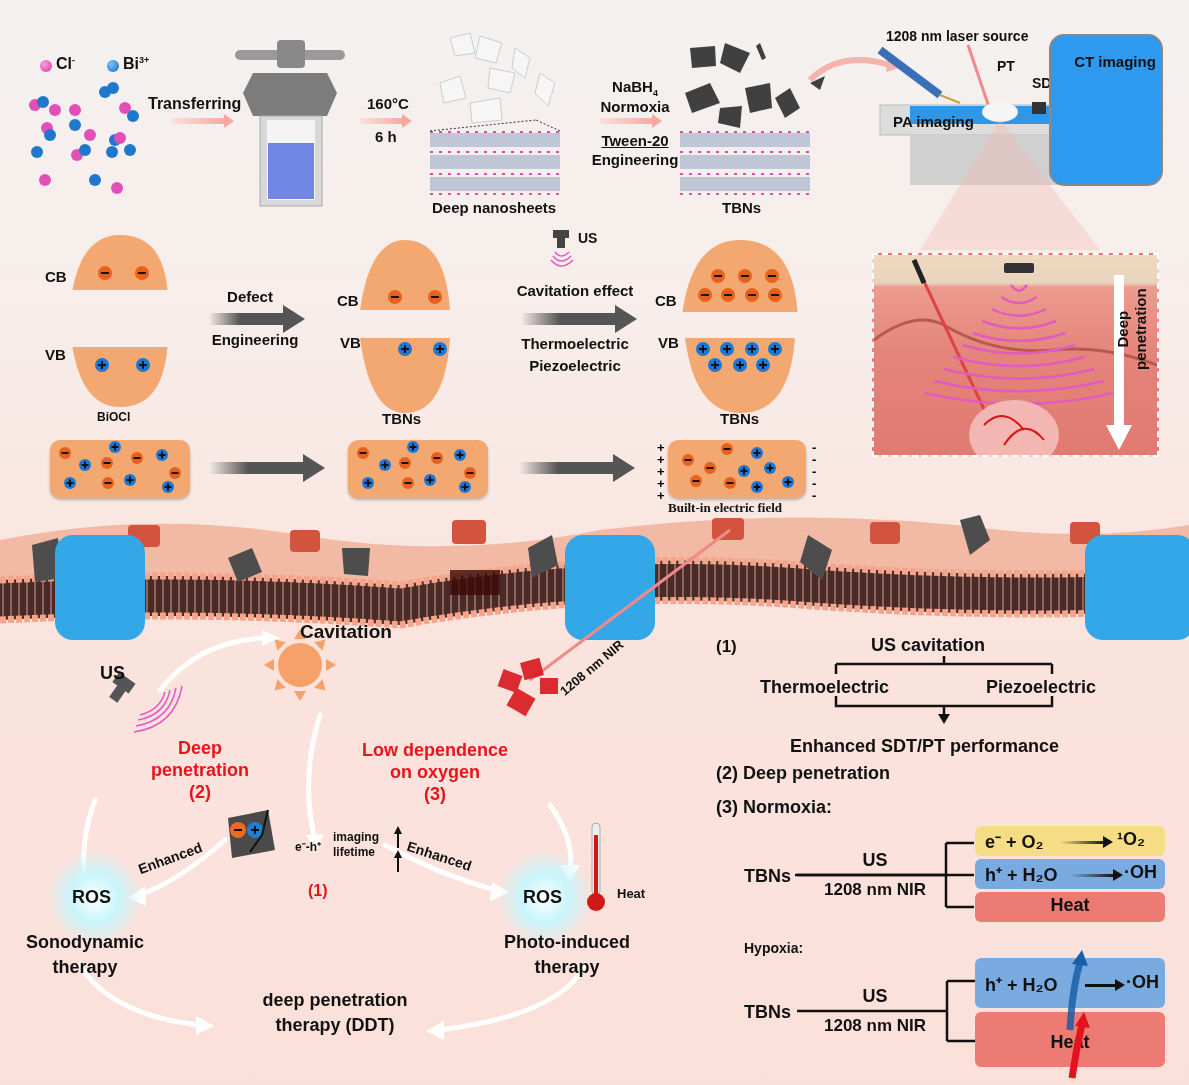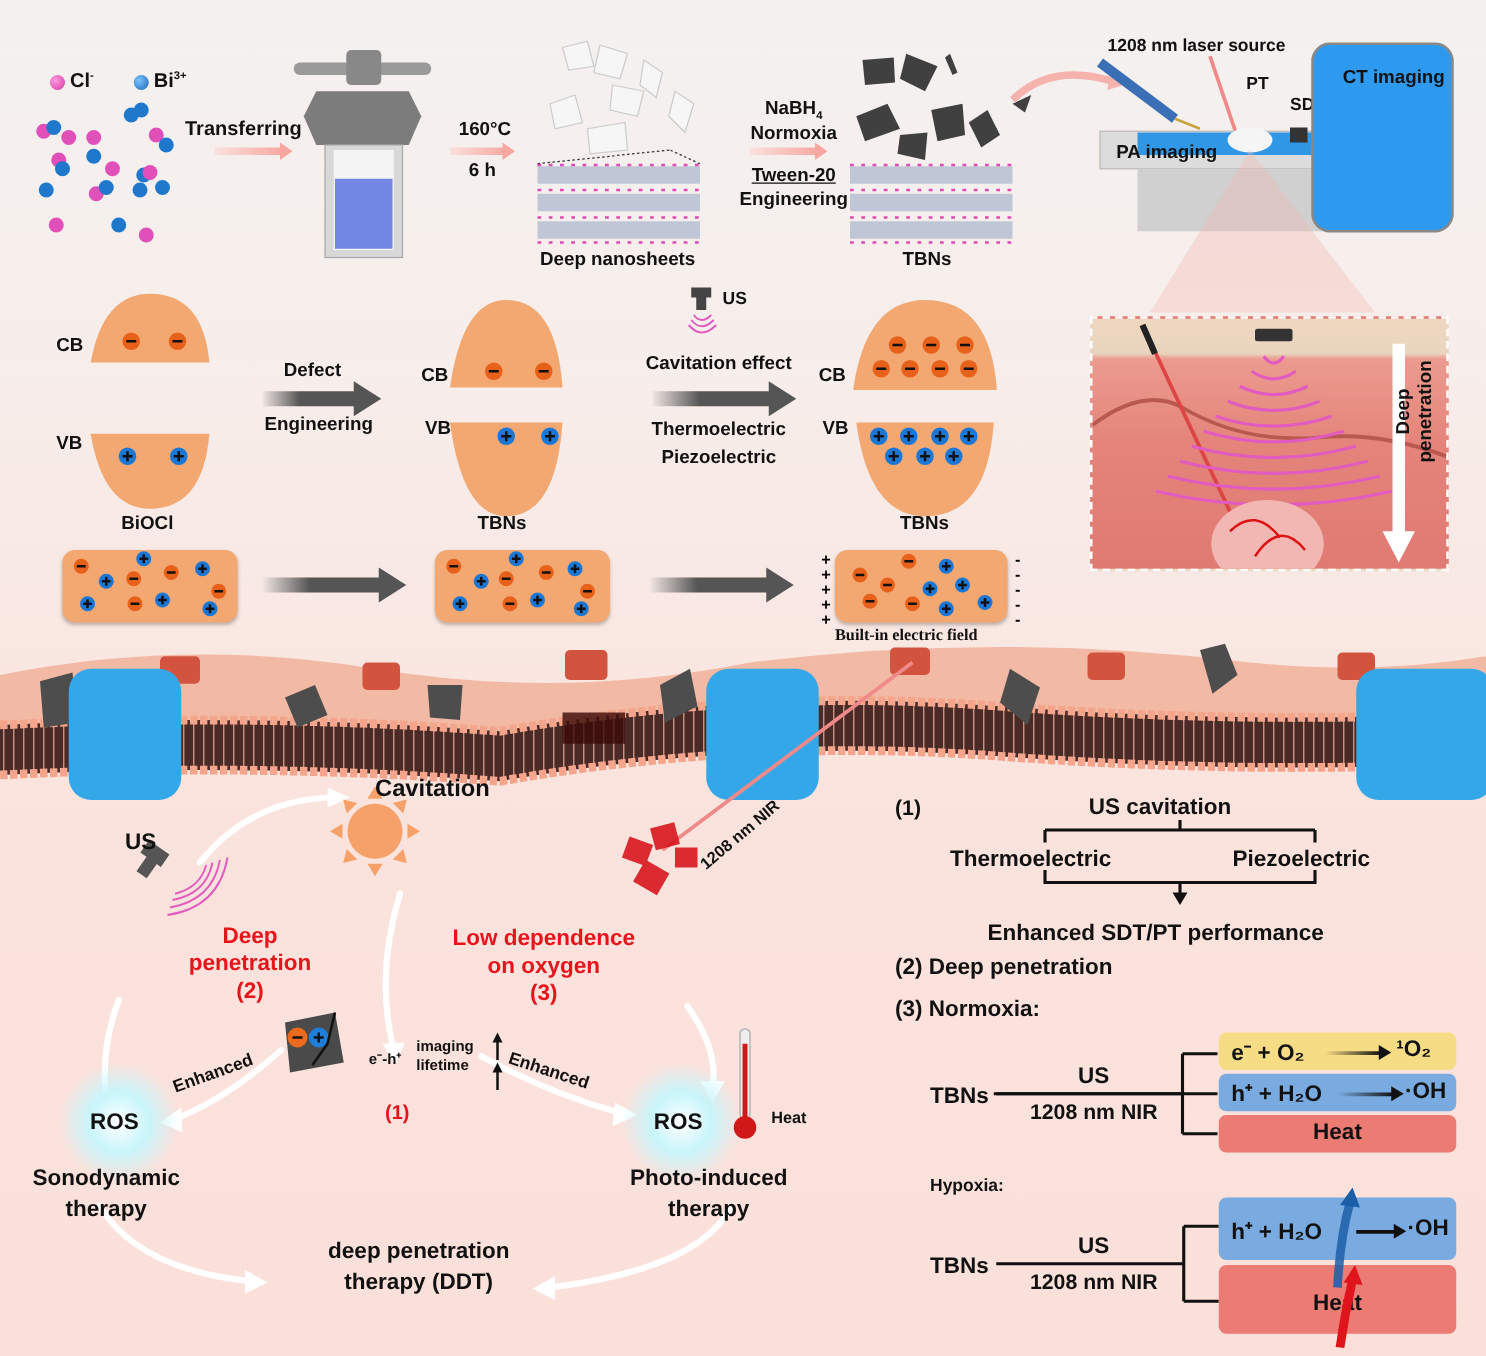--- a/index.html
+++ b/index.html
@@ -241,21 +241,21 @@
       <circle cx="740" cy="140" r="7" fill="#1a77d6"></circle>
       <rect x="736" y="139" width="8" height="2" fill="#111"></rect>
       <rect x="739" y="136" width="2" height="8" fill="#111"></rect>
       <circle cx="763" cy="140" r="7" fill="#1a77d6"></circle>
       <rect x="759" y="139" width="8" height="2" fill="#111"></rect>
       <rect x="762" y="136" width="2" height="8" fill="#111"></rect>
     </svg>
 
   <div class="t" style="left:45px;top:268px;font-size:15px;">CB</div>
   <div class="t" style="left:45px;top:346px;font-size:15px;">VB</div>
-  <div class="t" style="left:97px;top:410px;font-size:15px;">BiOCl</div>
+  <div class="t" style="left:97px;top:410px;font-size:12px;">BiOCl</div>
 
   <div class="t c" style="left:205px;top:288px;width:90px;font-size:15px;">Defect</div>
   <div class="abs" style="left:210px;top:313px;width:75px;height:12px;background:linear-gradient(90deg,#f0e5e2,#555 40%,#555);"></div>
   <div class="abs" style="left:283px;top:305px;border-left:22px solid #555;border-top:14px solid transparent;border-bottom:14px solid transparent;"></div>
   <div class="t c" style="left:195px;top:331px;width:120px;font-size:15px;">Engineering</div>
 
   <div class="t" style="left:337px;top:292px;font-size:15px;">CB</div>
   <div class="t" style="left:340px;top:334px;font-size:15px;">VB</div>
   <div class="t" style="left:382px;top:410px;font-size:15px;">TBNs</div>
 

